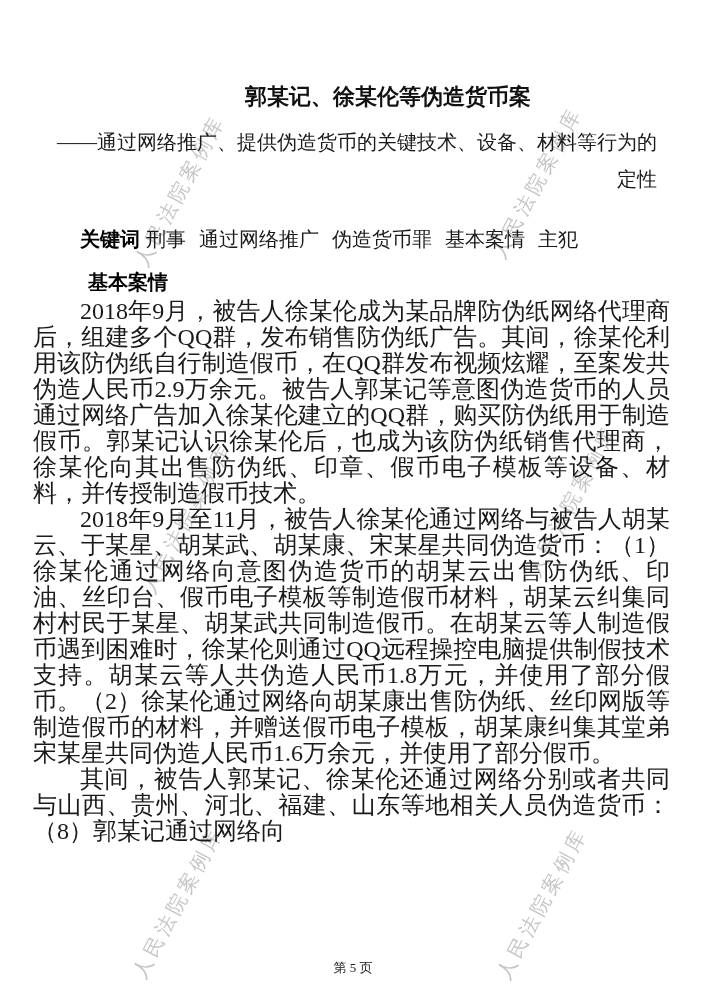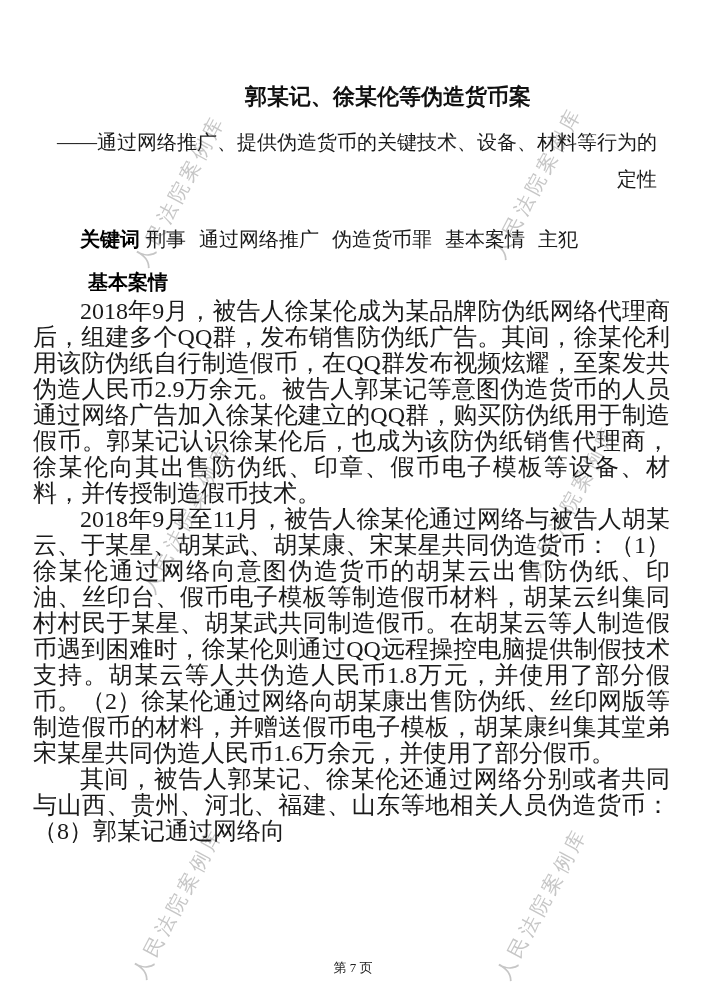--- a/index.html
+++ b/index.html
@@ -132,15 +132,15 @@
   </div>
 
   <h2 class="section-heading">基本案情</h2>
 
   <div class="body-text">
       <p>2018年9月，被告人徐某伦成为某品牌防伪纸网络代理商后，组建多个QQ群，发布销售防伪纸广告。其间，徐某伦利用该防伪纸自行制造假币，在QQ群发布视频炫耀，至案发共伪造人民币2.9万余元。被告人郭某记等意图伪造货币的人员通过网络广告加入徐某伦建立的QQ群，购买防伪纸用于制造假币。郭某记认识徐某伦后，也成为该防伪纸销售代理商，徐某伦向其出售防伪纸、印章、假币电子模板等设备、材料，并传授制造假币技术。</p>
       <p>2018年9月至11月，被告人徐某伦通过网络与被告人胡某云、于某星、胡某武、胡某康、宋某星共同伪造货币：（1）徐某伦通过网络向意图伪造货币的胡某云出售防伪纸、印油、丝印台、假币电子模板等制造假币材料，胡某云纠集同村村民于某星、胡某武共同制造假币。在胡某云等人制造假币遇到困难时，徐某伦则通过QQ远程操控电脑提供制假技术支持。胡某云等人共伪造人民币1.8万元，并使用了部分假币。（2）徐某伦通过网络向胡某康出售防伪纸、丝印网版等制造假币的材料，并赠送假币电子模板，胡某康纠集其堂弟宋某星共同伪造人民币1.6万余元，并使用了部分假币。</p>
       <p>其间，被告人郭某记、徐某伦还通过网络分别或者共同与山西、贵州、河北、福建、山东等地相关人员伪造货币：（8）郭某记通过网络向</p>
     </div>
 
-  <div class="footer">第 7 页</div>
+  <div class="footer">第 5 页</div>
 
 </div>
 
 </body></html>

